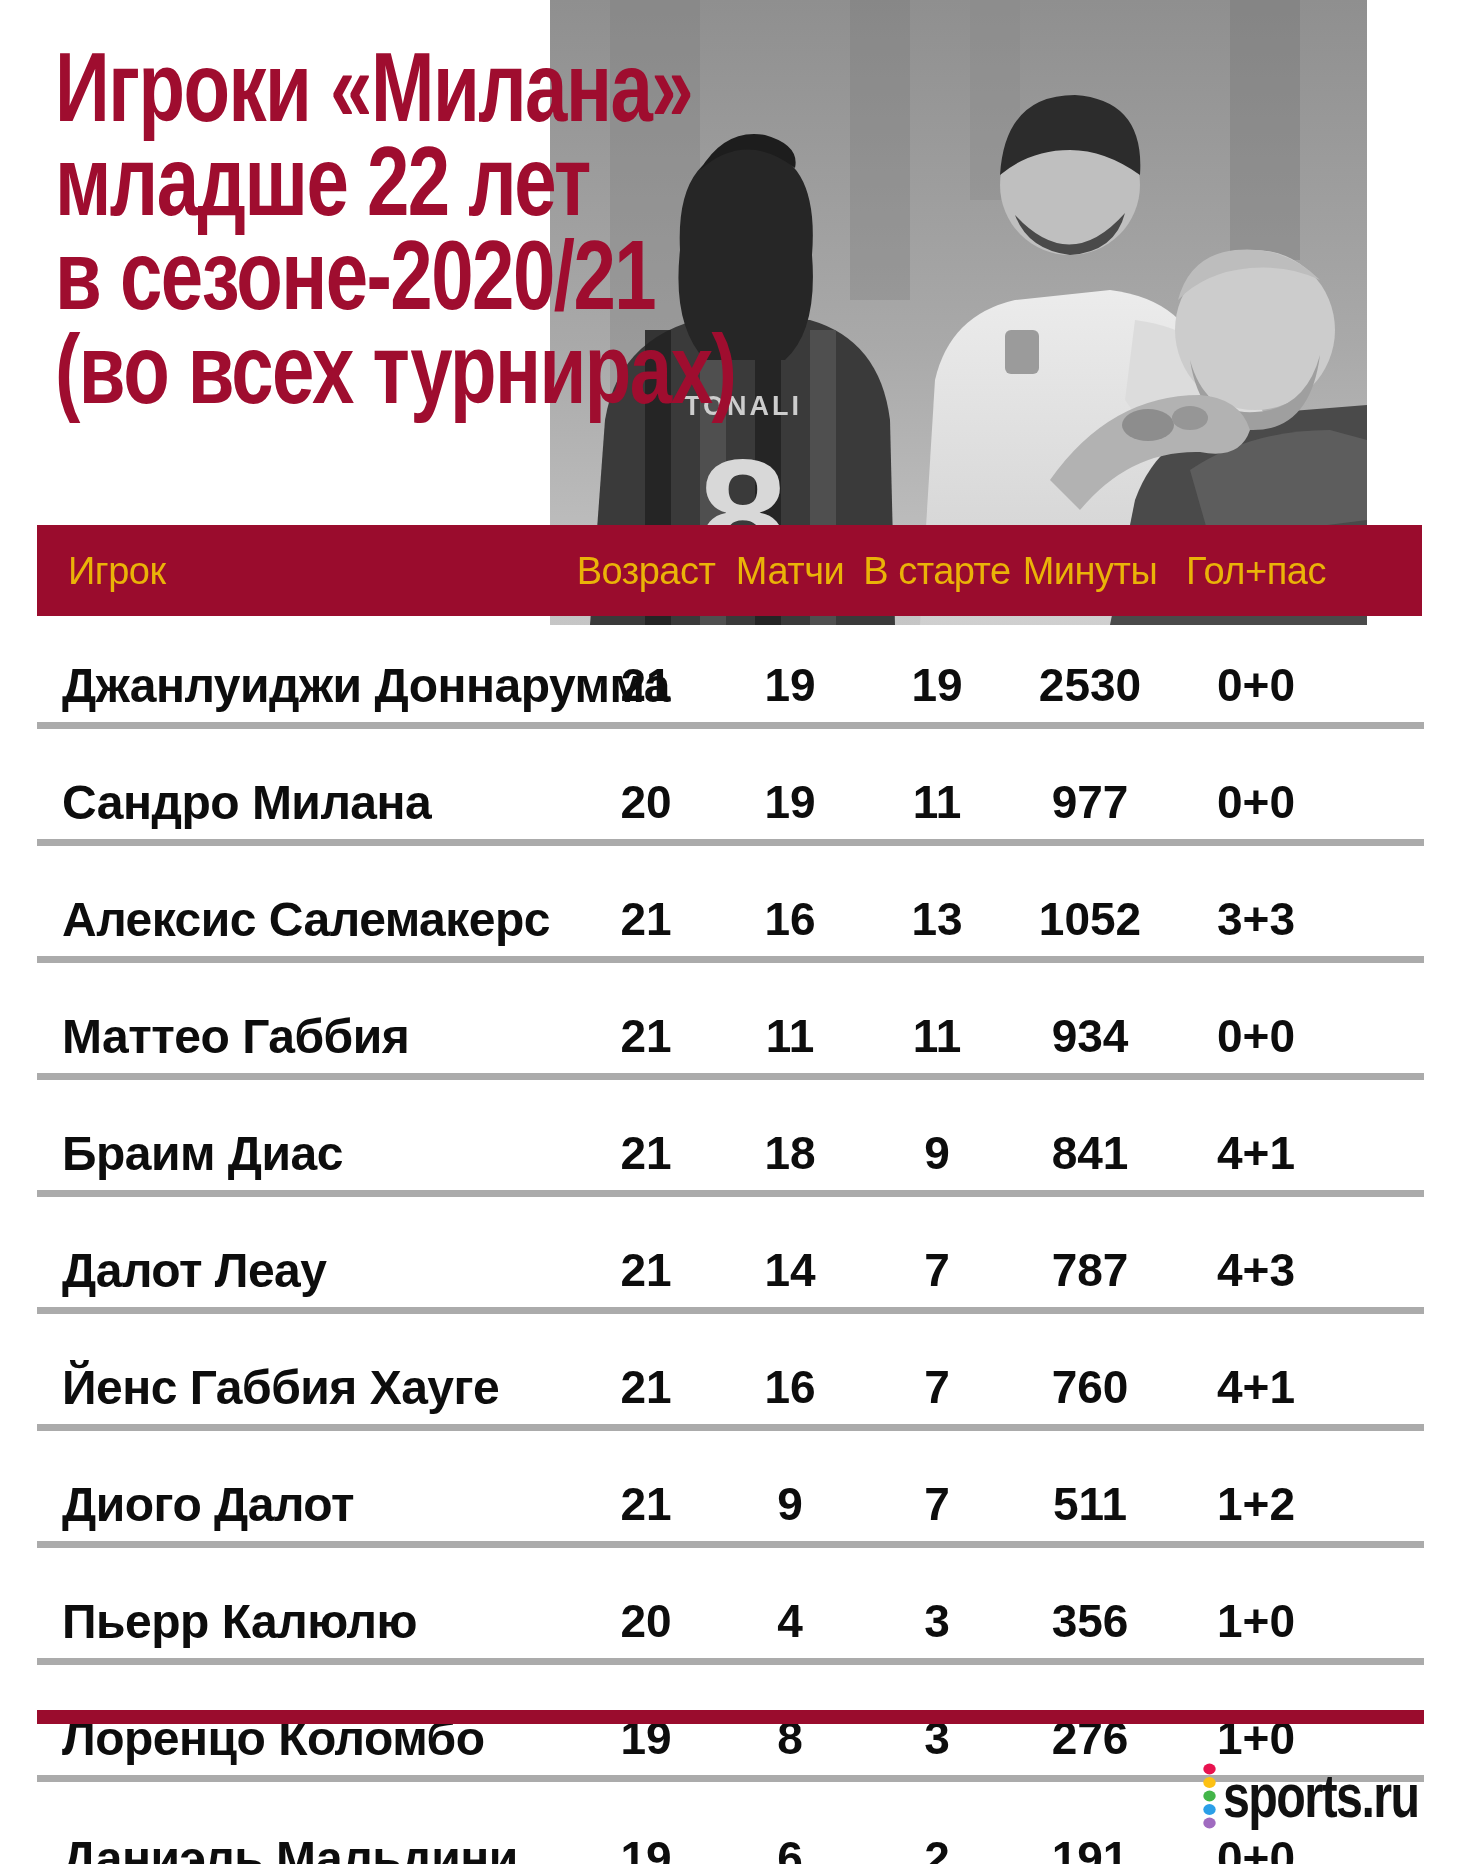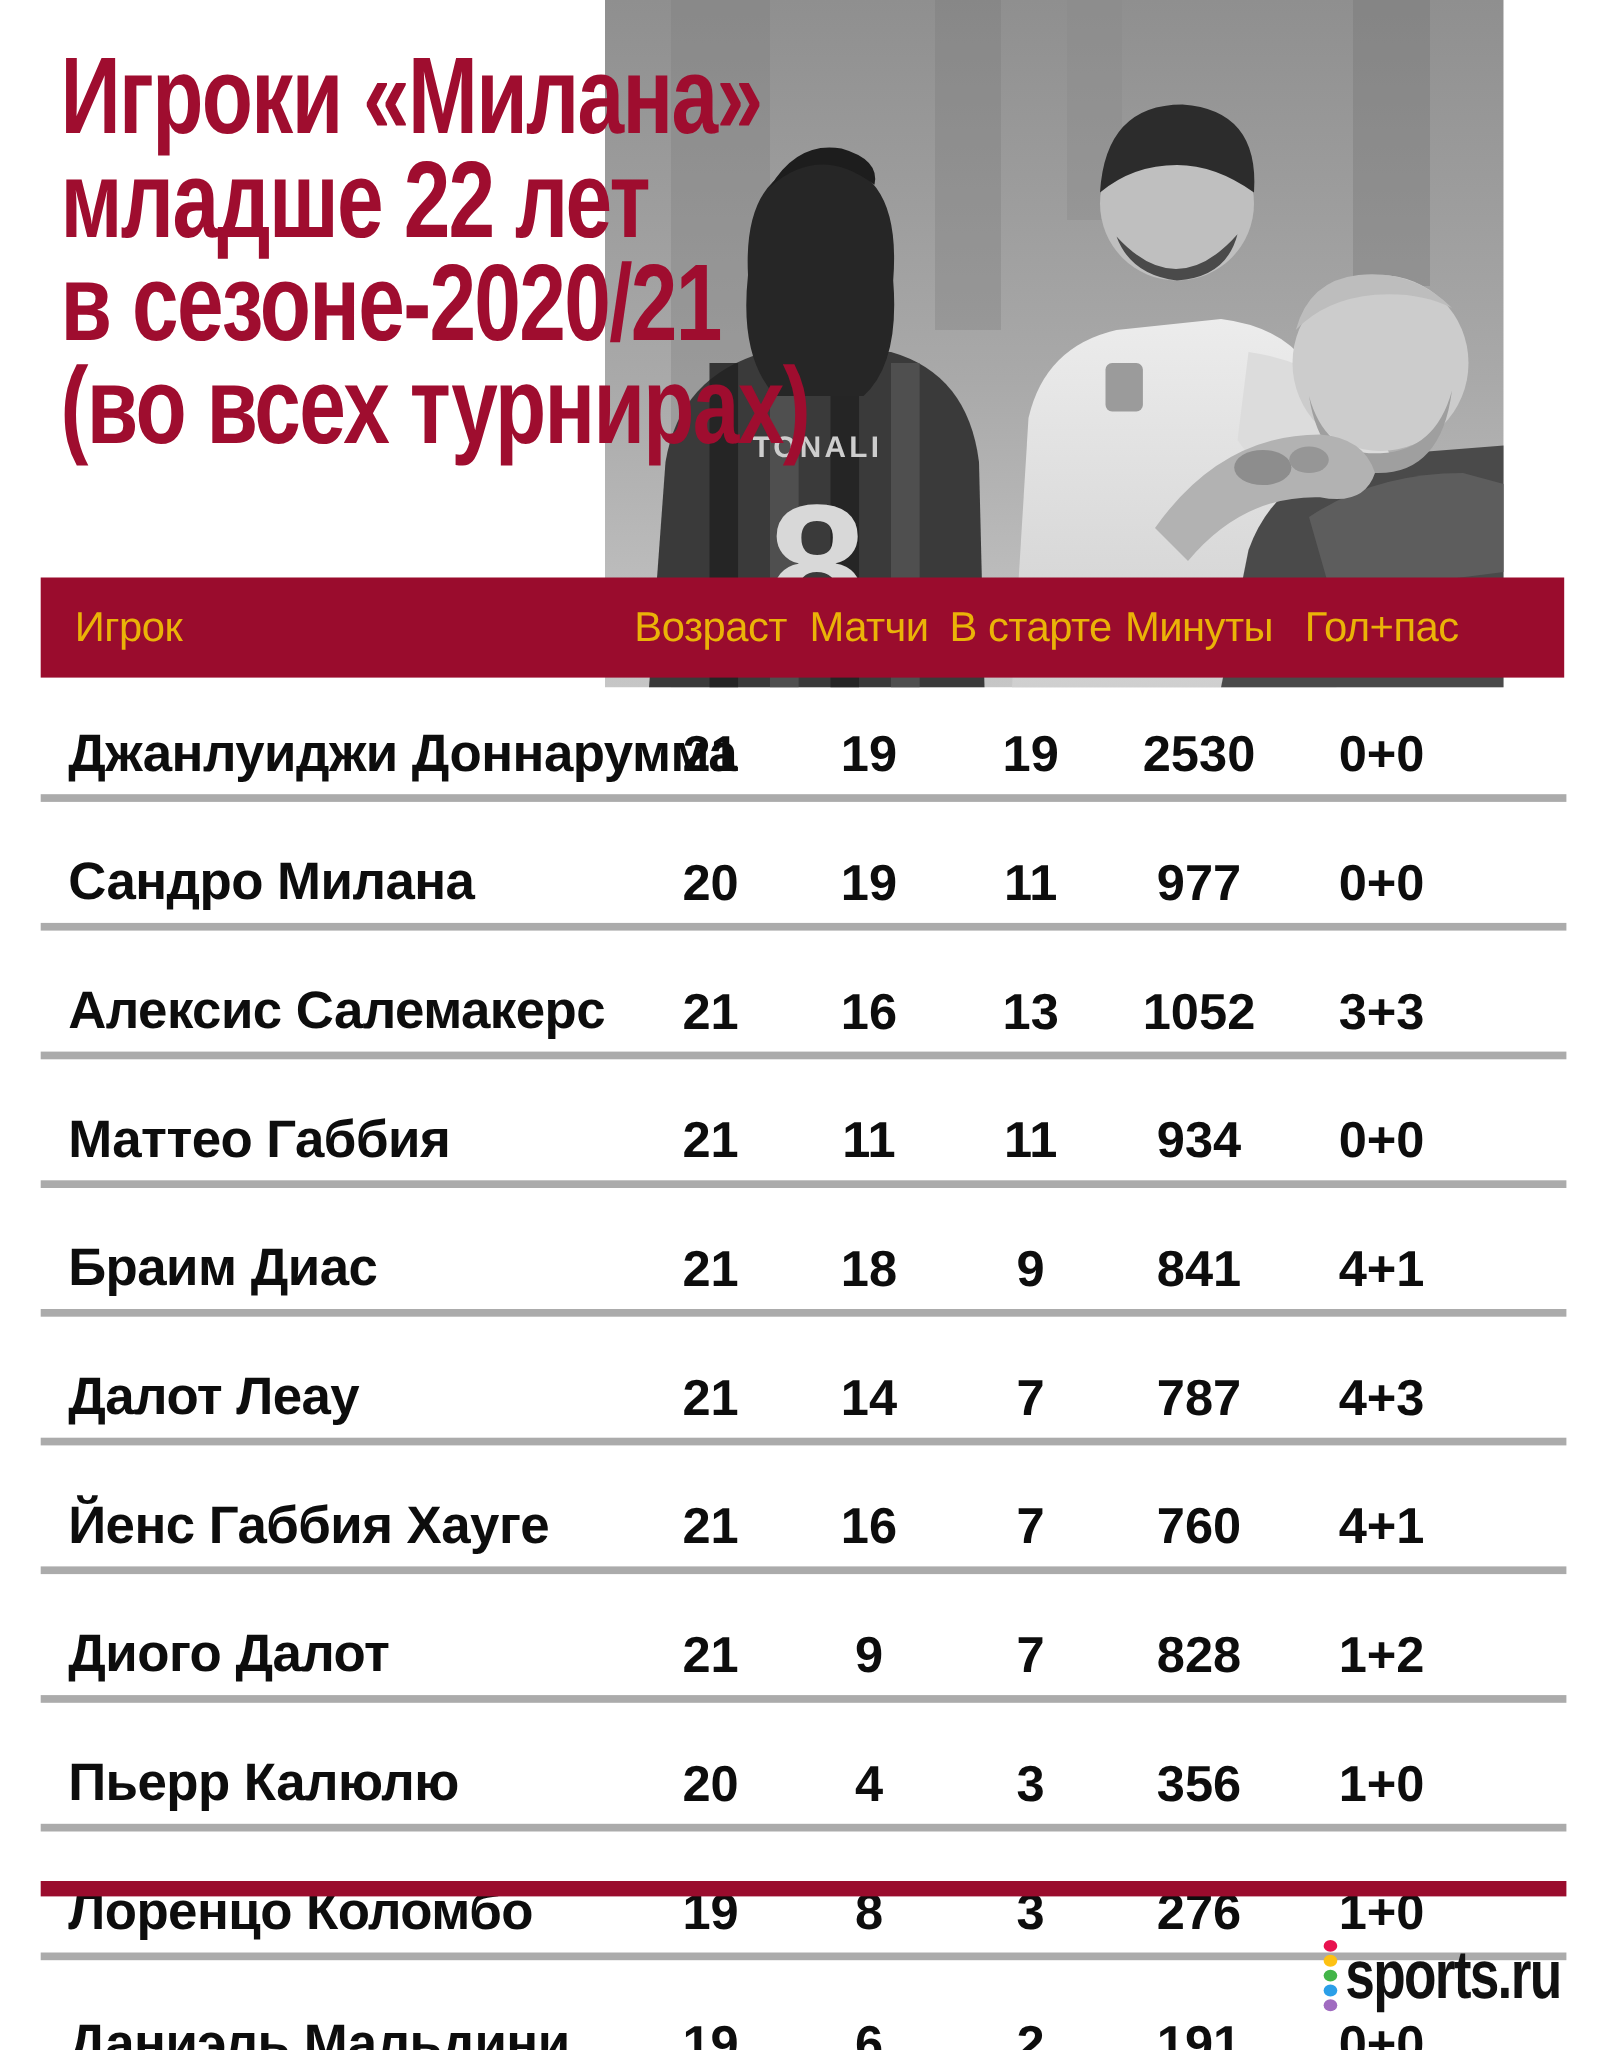--- a/index.html
+++ b/index.html
@@ -187,21 +187,21 @@
       <div class="cell num c3">7</div>
       <div class="cell num c4">760</div>
       <div class="cell num c5">4+1</div>
     </div>
 
     <div class="row">
       <div class="cell name">Диого Далот</div>
       <div class="cell num c1">21</div>
       <div class="cell num c2">9</div>
       <div class="cell num c3">7</div>
-      <div class="cell num c4">828</div>
+      <div class="cell num c4">511</div>
       <div class="cell num c5">1+2</div>
     </div>
 
     <div class="row">
       <div class="cell name">Пьерр Калюлю</div>
       <div class="cell num c1">20</div>
       <div class="cell num c2">4</div>
       <div class="cell num c3">3</div>
       <div class="cell num c4">356</div>
       <div class="cell num c5">1+0</div>

